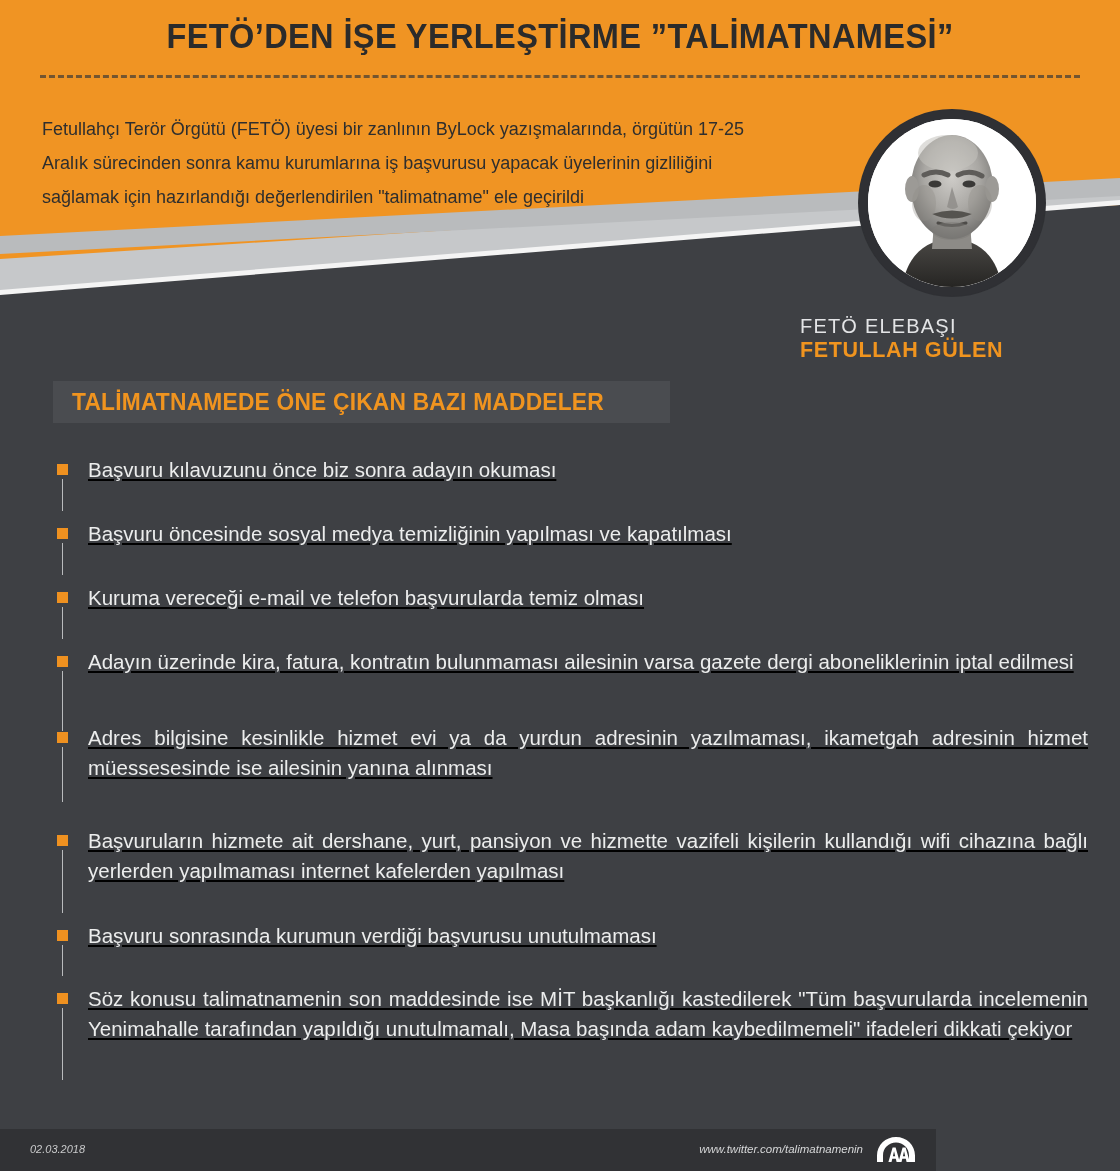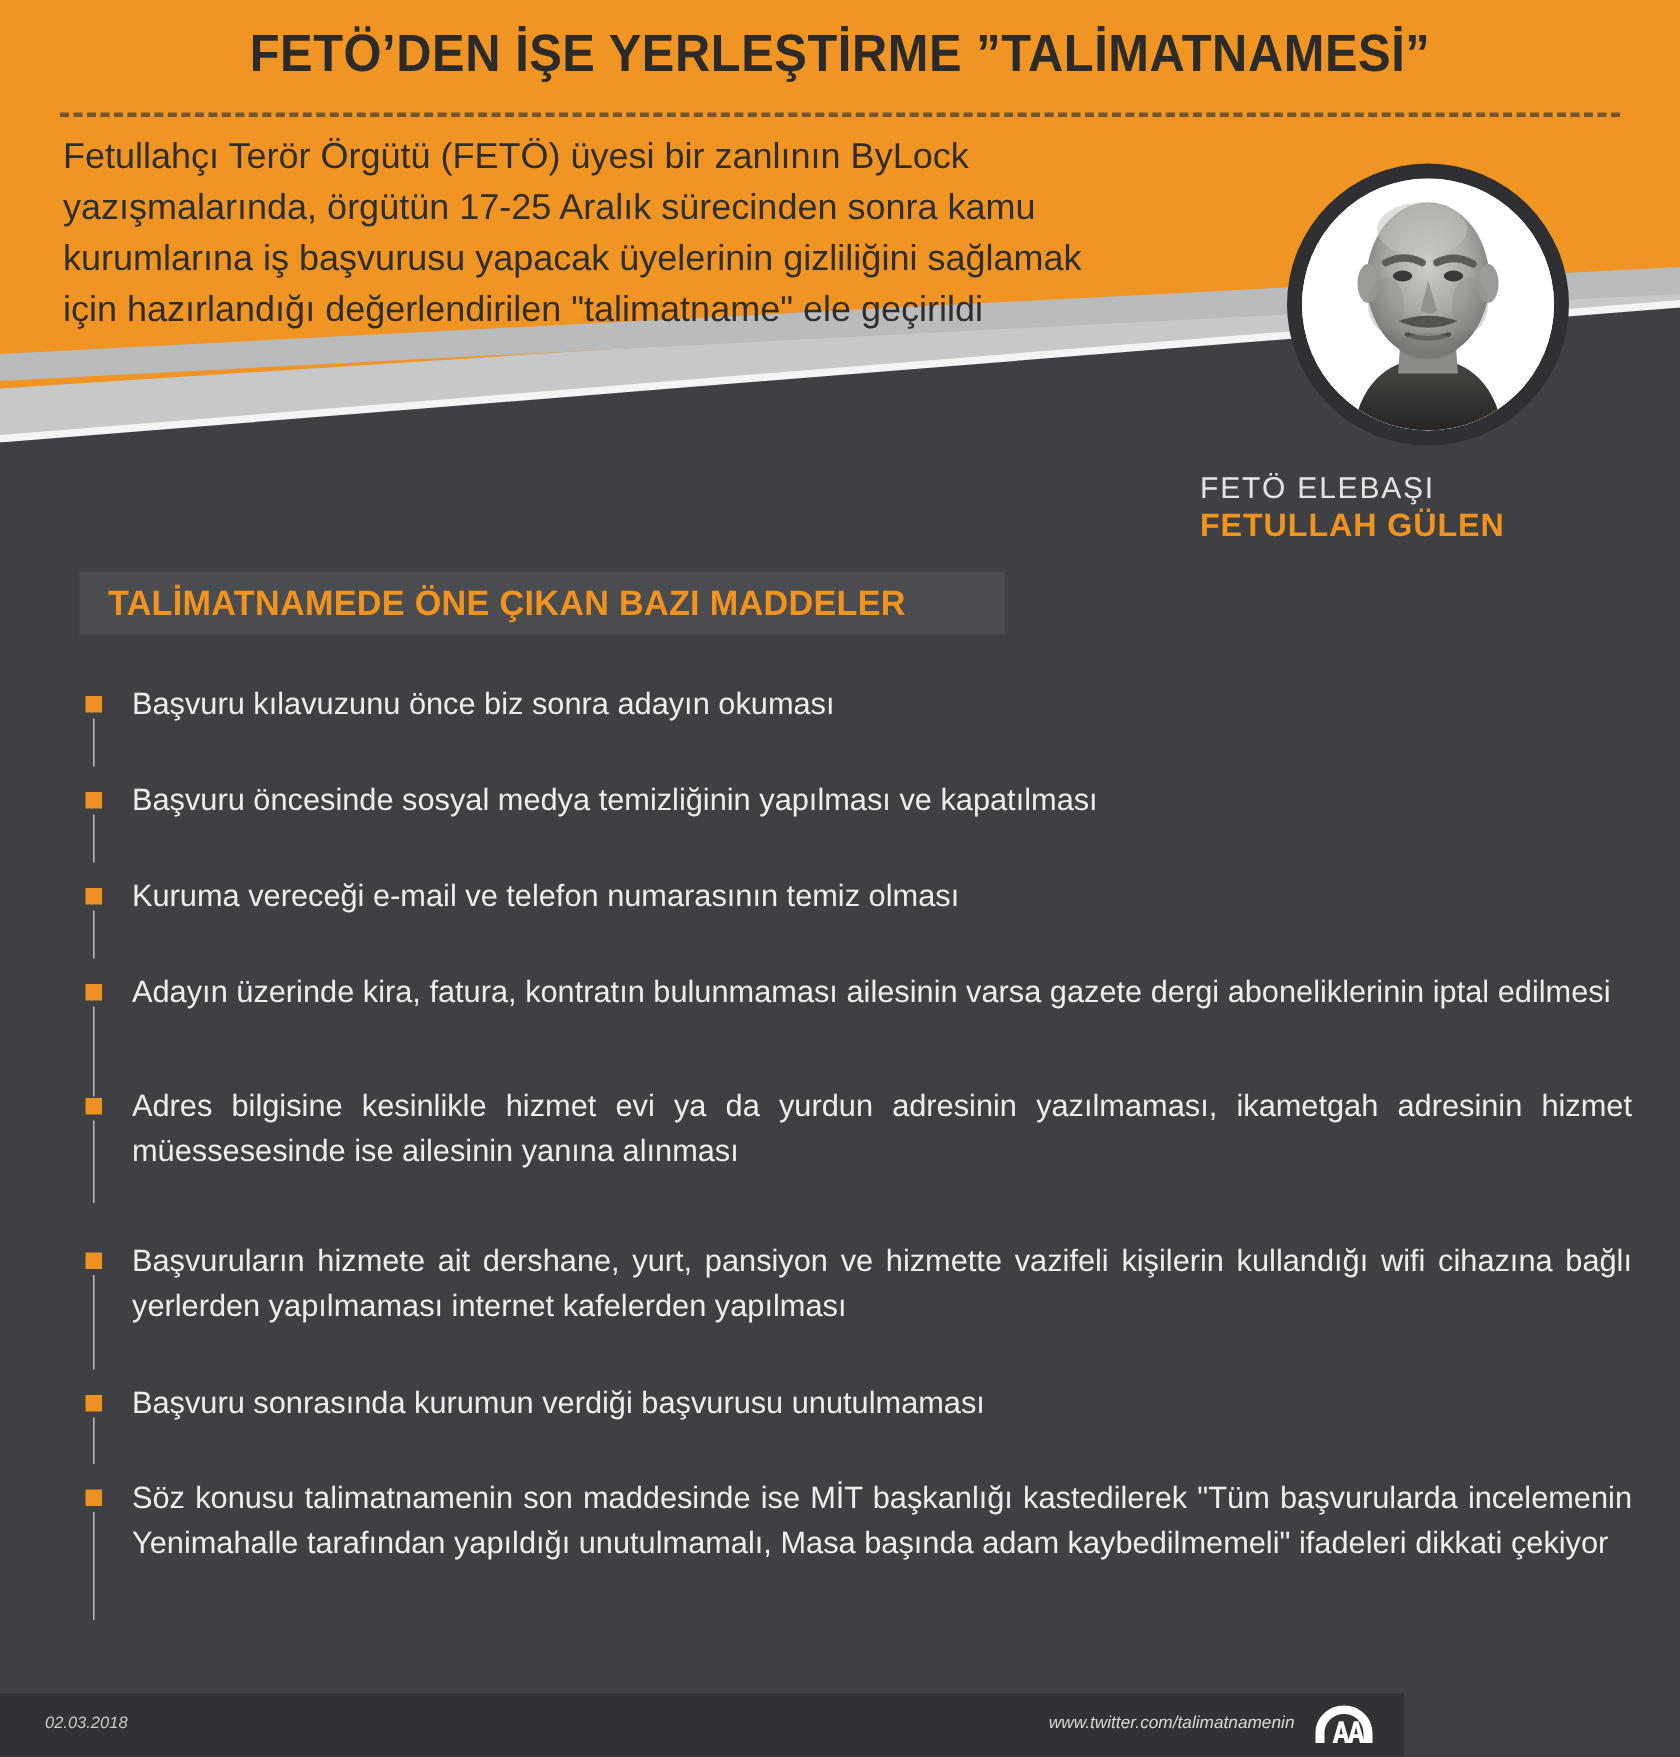--- a/index.html
+++ b/index.html
@@ -78,24 +78,24 @@
     width: 1040px;
     height: 0;
     border-top: 3px dashed #4a4135;
     opacity: 0.75;
   }
 
   
   .intro {
     position: absolute;
     z-index: 6;
-    left: 42px; top: 88px;
+    left: 42px; top: 112px;
     width: 720px;
     color: #2e2e2e;
-    font-size: 24px;
+    font-size: 18px;
     line-height: 34px;
   }
 
   
   .portrait-wrap {
     position: absolute;
     z-index: 7;
     left: 859px; top: 110px;
     width: 186px; height: 186px;
   }
@@ -159,20 +159,21 @@
   
   .list {
     position: absolute;
     z-index: 6;
     left: 57px; top: 455px;
     width: 1000px;
   }
   .item {
     position: relative;
     padding-left: 31px;
+    text-decoration: underline;
   }
   .bullet {
     position: absolute;
     left: 0; top: 9px;
     width: 11px; height: 11px;
     background: #ef9120;
   }
   .connector {
     position: absolute;
     left: 5px;
@@ -293,21 +294,21 @@
         <div class="item-text">Başvuru kılavuzunu önce biz sonra adayın okuması</div>
       </div>
       <div class="item" style="position: absolute; left: 0px; top: 64px; width: 1000px;">
         <span class="bullet"></span>
         <span class="connector" style="height: 32px;"></span>
         <div class="item-text">Başvuru öncesinde sosyal medya temizliğinin yapılması ve kapatılması</div>
       </div>
       <div class="item" style="position: absolute; left: 0px; top: 128px; width: 1000px;">
         <span class="bullet"></span>
         <span class="connector" style="height: 32px;"></span>
-        <div class="item-text">Kuruma vereceği e-mail ve telefon numarasının temiz olması</div>
+        <div class="item-text">Kuruma vereceği e-mail ve telefon başvurularda temiz olması</div>
       </div>
       <div class="item" style="position: absolute; left: 0px; top: 192px; width: 1000px;">
         <span class="bullet"></span>
         <span class="connector" style="height: 60px;"></span>
         <div class="item-text">Adayın üzerinde kira, fatura, kontratın bulunmaması ailesinin varsa gazete dergi aboneliklerinin iptal edilmesi</div>
       </div>
       <div class="item" style="position: absolute; left: 0px; top: 268px; width: 1000px;">
         <span class="bullet"></span>
         <span class="connector" style="height: 55px;"></span>
         <div class="item-text">Adres bilgisine kesinlikle hizmet evi ya da yurdun adresinin yazılmaması, ikametgah adresinin hizmet müessesesinde ise ailesinin yanına alınması</div>

